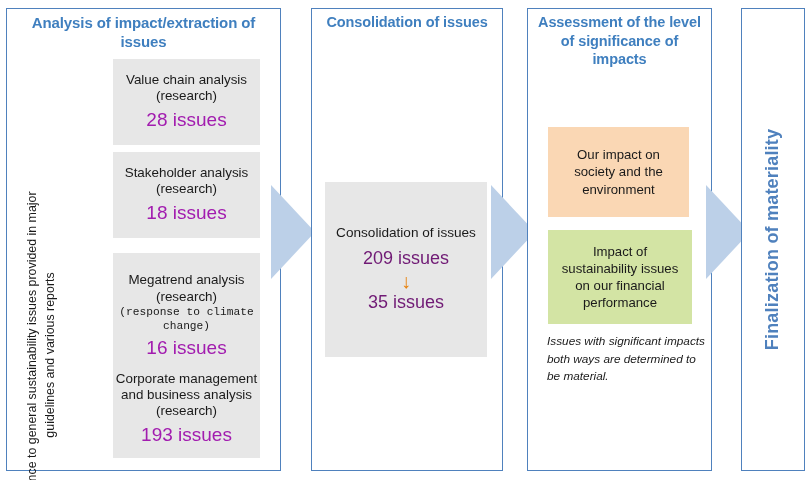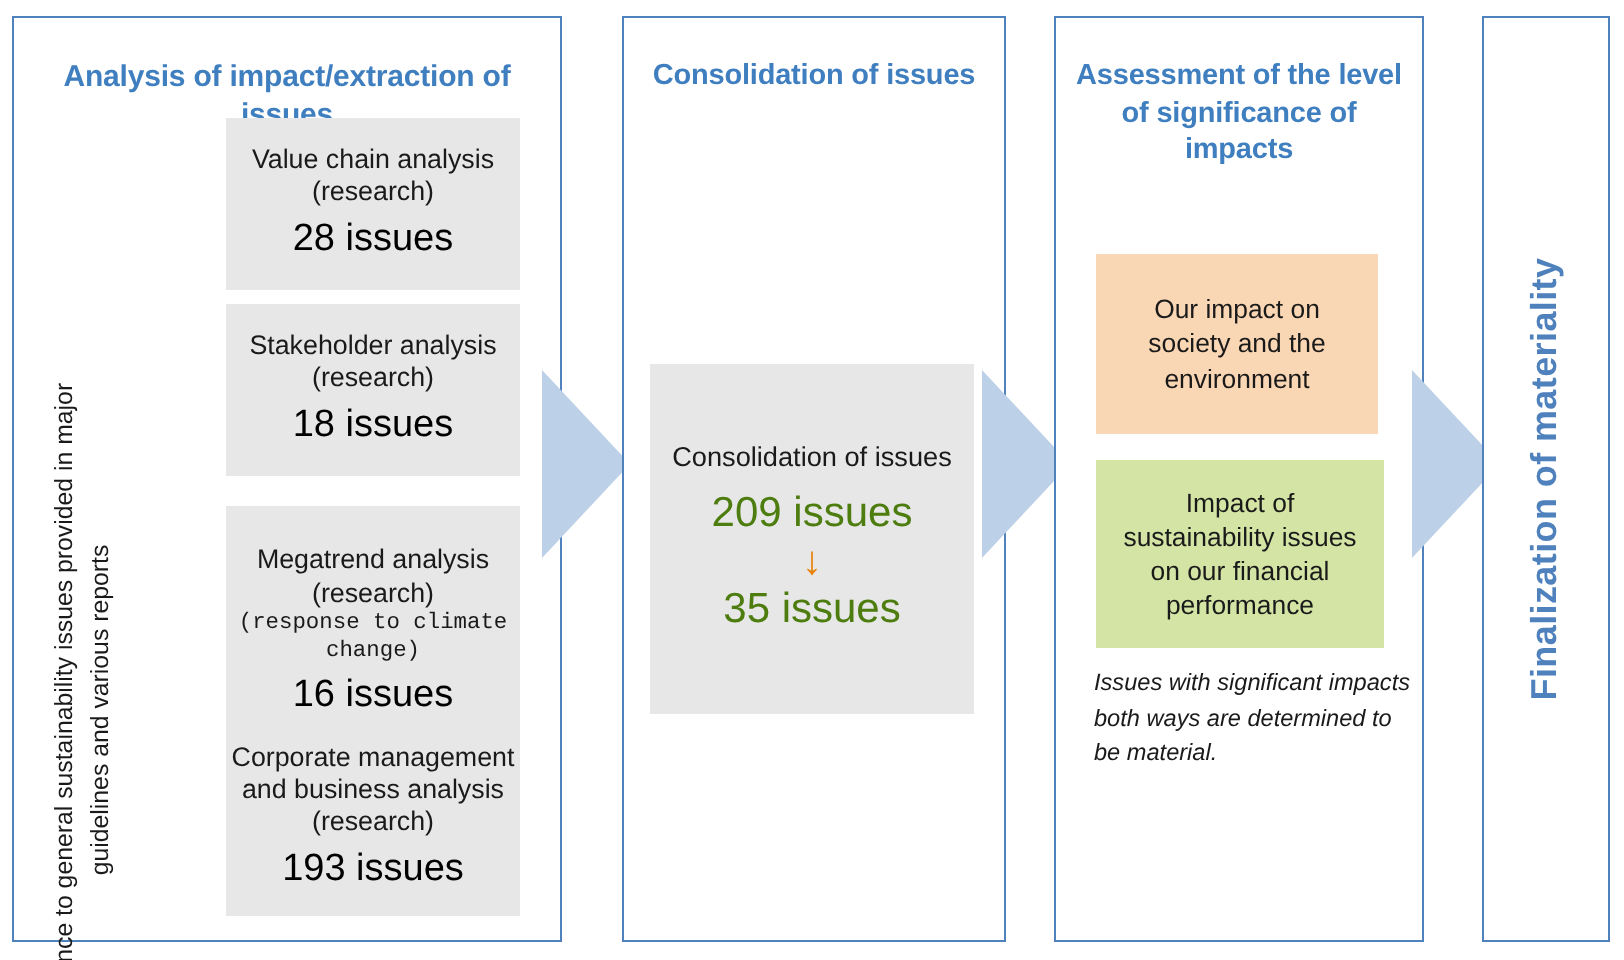--- a/index.html
+++ b/index.html
@@ -27,21 +27,21 @@
     background: #ffffff;
   }
   #panel-1 { left: 6px;   top: 8px; width: 275px; height: 463px; }
   #panel-2 { left: 311px; top: 8px; width: 192px; height: 463px; }
   #panel-3 { left: 527px; top: 8px; width: 185px; height: 463px; }
   #panel-4 { left: 741px; top: 8px; width: 64px;  height: 463px; }
 
   .panel-title {
     position: absolute;
     left: 0; right: 0;
-    top: 20px;
+    top: 4px;
     text-align: center;
     color: #3f7fbf;
     font-weight: bold;
     font-size: 15px;
     line-height: 1.28;
     letter-spacing: -0.1px;
     padding: 0 6px;
     box-sizing: border-box;
   }
   #panel-2 .panel-title { font-size: 14.5px; }
@@ -80,21 +80,21 @@
     color: #1a1a1a;
     display: flex;
     flex-direction: column;
     justify-content: center;
     align-items: center;
   }
   .gbox .l1 { font-size: 13.4px; line-height: 1.22; }
   .gbox .l2 { font-size: 13.4px; line-height: 1.22; }
   .gbox .l3 { font-size: 11.2px; line-height: 1.25; font-family: Liberation Mono, monospace; }
   .gbox .num {
-    color: #000000;
+    color: #a21caf;
     font-size: 19px;
     line-height: 1.3;
     margin-top: 3px;
     text-align: right;
   }
   #box-value      { left: 113px; top: 59px;  width: 147px; height: 86px; }
   #box-stakeholder{ left: 113px; top: 152px; width: 147px; height: 86px; }
   #box-megatrend  { left: 113px; top: 253px; width: 147px; height: 127px; }
   #box-corporate  { left: 113px; top: 360px; width: 147px; height: 98px; }
 
@@ -105,22 +105,22 @@
     background: #e7e7e7;
     display: flex;
     flex-direction: column;
     justify-content: center;
     align-items: center;
     text-align: center;
     color: #1a1a1a;
   }
   #box-consolidation .cl { font-size: 13.6px; line-height: 1.24; }
   #box-consolidation .cnum {
-    color: #4d7c0f;
-    font-size: 21px;
+    color: #701a75;
+    font-size: 18px;
     line-height: 1.22;
     margin-top: 6px;
   }
   #box-consolidation .carrow {
     color: #e8820c;
     font-size: 20px;
     line-height: 1.0;
     margin: 1px 0 1px 0;
   }
 

